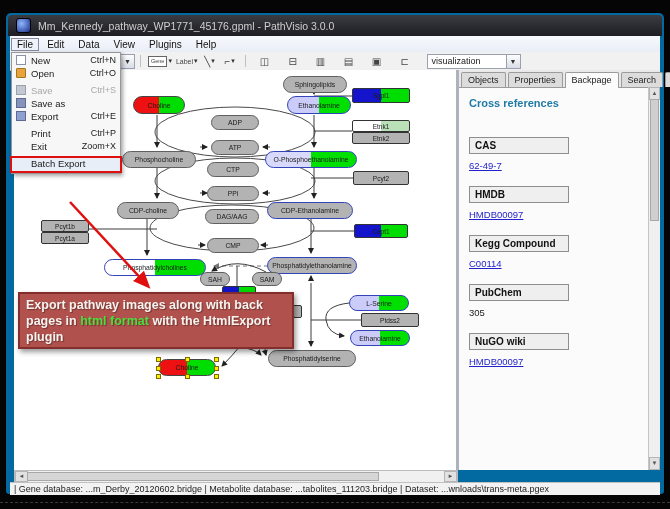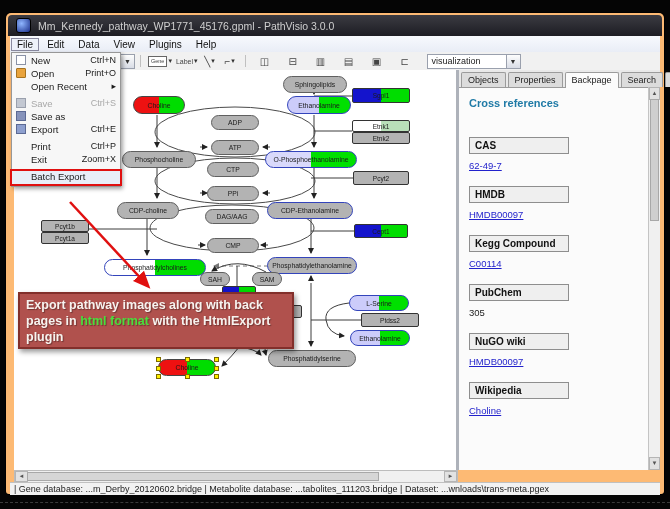--- a/index.html
+++ b/index.html
@@ -1,21 +1,21 @@
 <!DOCTYPE html>
 <html><head>
 <meta charset="utf-8">
 <style>
   html,body{margin:0;padding:0;background:#000;}
   body{width:670px;height:509px;position:relative;overflow:hidden;
        font-family:"Liberation Sans","DejaVu Sans",sans-serif;-webkit-font-smoothing:antialiased;}
   #desktop{position:absolute;inset:0;background:#050505;}
   #desktop:after{content:"";position:absolute;left:0;right:0;top:502px;border-top:1px dashed #3a3a3a;}
 
-  #win{position:absolute;left:6px;top:13px;width:658px;height:481px;background:#fdba74;
+  #win{position:absolute;left:6px;top:13px;width:658px;height:481px;background:#0369a1;
        border-radius:5px 5px 3px 3px;box-shadow:0 0 0 1px #000;}
   
   #titlebar{position:absolute;left:2px;top:2px;right:2px;height:21px;border-radius:4px 4px 0 0;
             background:linear-gradient(#3b3b42,#1d1d23);display:flex;align-items:center;padding-left:8px;}
   #appicon{width:13px;height:13px;border-radius:3px;background:radial-gradient(circle at 35% 35%,#8fb6ff,#1a2e8a);border:1px solid #000;}
   #title{color:#cfcfcf;font-size:10.5px;margin-left:7px;white-space:nowrap;}
 
   
   #menubar{position:absolute;left:4px;top:23px;right:4px;height:16px;background:linear-gradient(#f7f9fd,#e9edf6);
            border-bottom:1px solid #c9ccd4;display:flex;align-items:center;font-size:10px;color:#111;}
@@ -313,21 +313,20 @@
           <div class="tab">Legend</div>
         </div>
       <div id="sidecontent">
         <div id="xref-heading">Cross references</div>
         <div id="xsecs">
             <div class="xsec"><div class="xhead">CAS</div><div class="xval">62-49-7</div></div>
             <div class="xsec"><div class="xhead">HMDB</div><div class="xval">HMDB00097</div></div>
             <div class="xsec"><div class="xhead">Kegg Compound</div><div class="xval">C00114</div></div>
             <div class="xsec"><div class="xhead">PubChem</div><div class="xval plain">305</div></div>
             <div class="xsec"><div class="xhead">NuGO wiki</div><div class="xval">HMDB00097</div></div>
-            <div class="xsec"><div class="xhead">Wikipedia</div><div class="xval">Choline</div></div>
           </div>
 
       </div>
       <div id="vscroll">
         <div class="arr up">▲</div>
         <div class="thumb"></div>
         <div class="arr dn">▼</div>
       </div>
     </div>
 
@@ -341,26 +340,21 @@
 
     <div id="filemenu">
         <div class="fm-row">
           <span class="fm-ico ico-new"></span>
           <span class="fm-label">New</span>
           <span class="fm-sc">Ctrl+N</span>
         </div>
         <div class="fm-row">
           <span class="fm-ico ico-open"></span>
           <span class="fm-label">Open</span>
-          <span class="fm-sc">Print+O</span>
-        </div>
-        <div class="fm-row">
-          <span class="fm-ico ico-none"></span>
-          <span class="fm-label">Open Recent</span>
-          <span class="fm-sc">▸</span>
+          <span class="fm-sc">Ctrl+O</span>
         </div>
         <div class="fm-row disabled gap">
           <span class="fm-ico ico-save"></span>
           <span class="fm-label">Save</span>
           <span class="fm-sc">Ctrl+S</span>
         </div>
         <div class="fm-row">
           <span class="fm-ico ico-saveas"></span>
           <span class="fm-label">Save as</span>
           <span class="fm-sc"></span>

